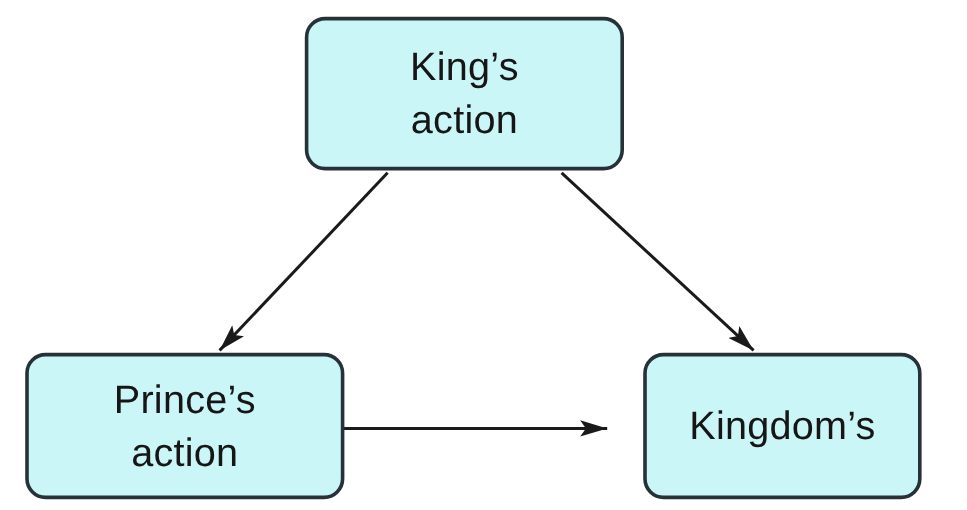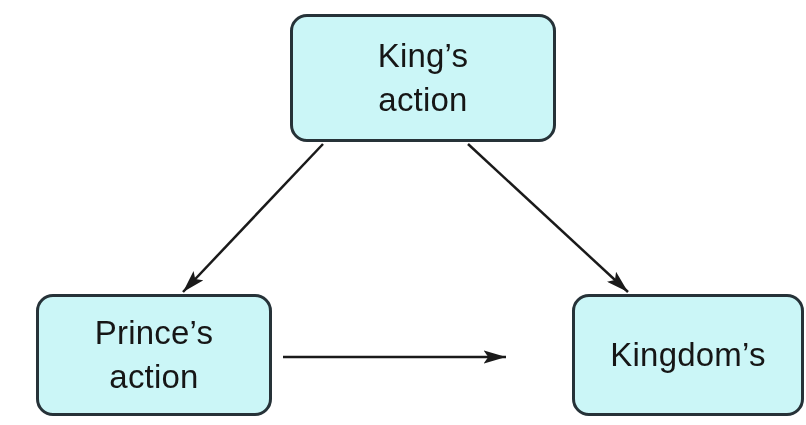--- a/index.html
+++ b/index.html
@@ -30,24 +30,23 @@
     border-radius: 17px;
     display: flex;
     flex-direction: column;
     align-items: center;
     justify-content: center;
     text-align: center;
     color: #161616;
     font-size: 33px;
     line-height: 1.32;
     letter-spacing: 0.2px;
-    margin-left: 36px;
   }
   .node-king    { left: 254px; top: 14px;  width: 266px; height: 128px; }
-  .node-prince  { left: 0;  top: 294px; width: 236px; height: 122px; }
+  .node-prince  { left: 21px;  top: 294px; width: 266px; height: 122px; }
   .node-kingdom { left: 536px; top: 294px; width: 232px; height: 122px; }
   .edge-line {
     stroke: #1a1a1a;
     stroke-width: 2.5;
     fill: none;
   }
 </style>
 </head>
 <body>
 

